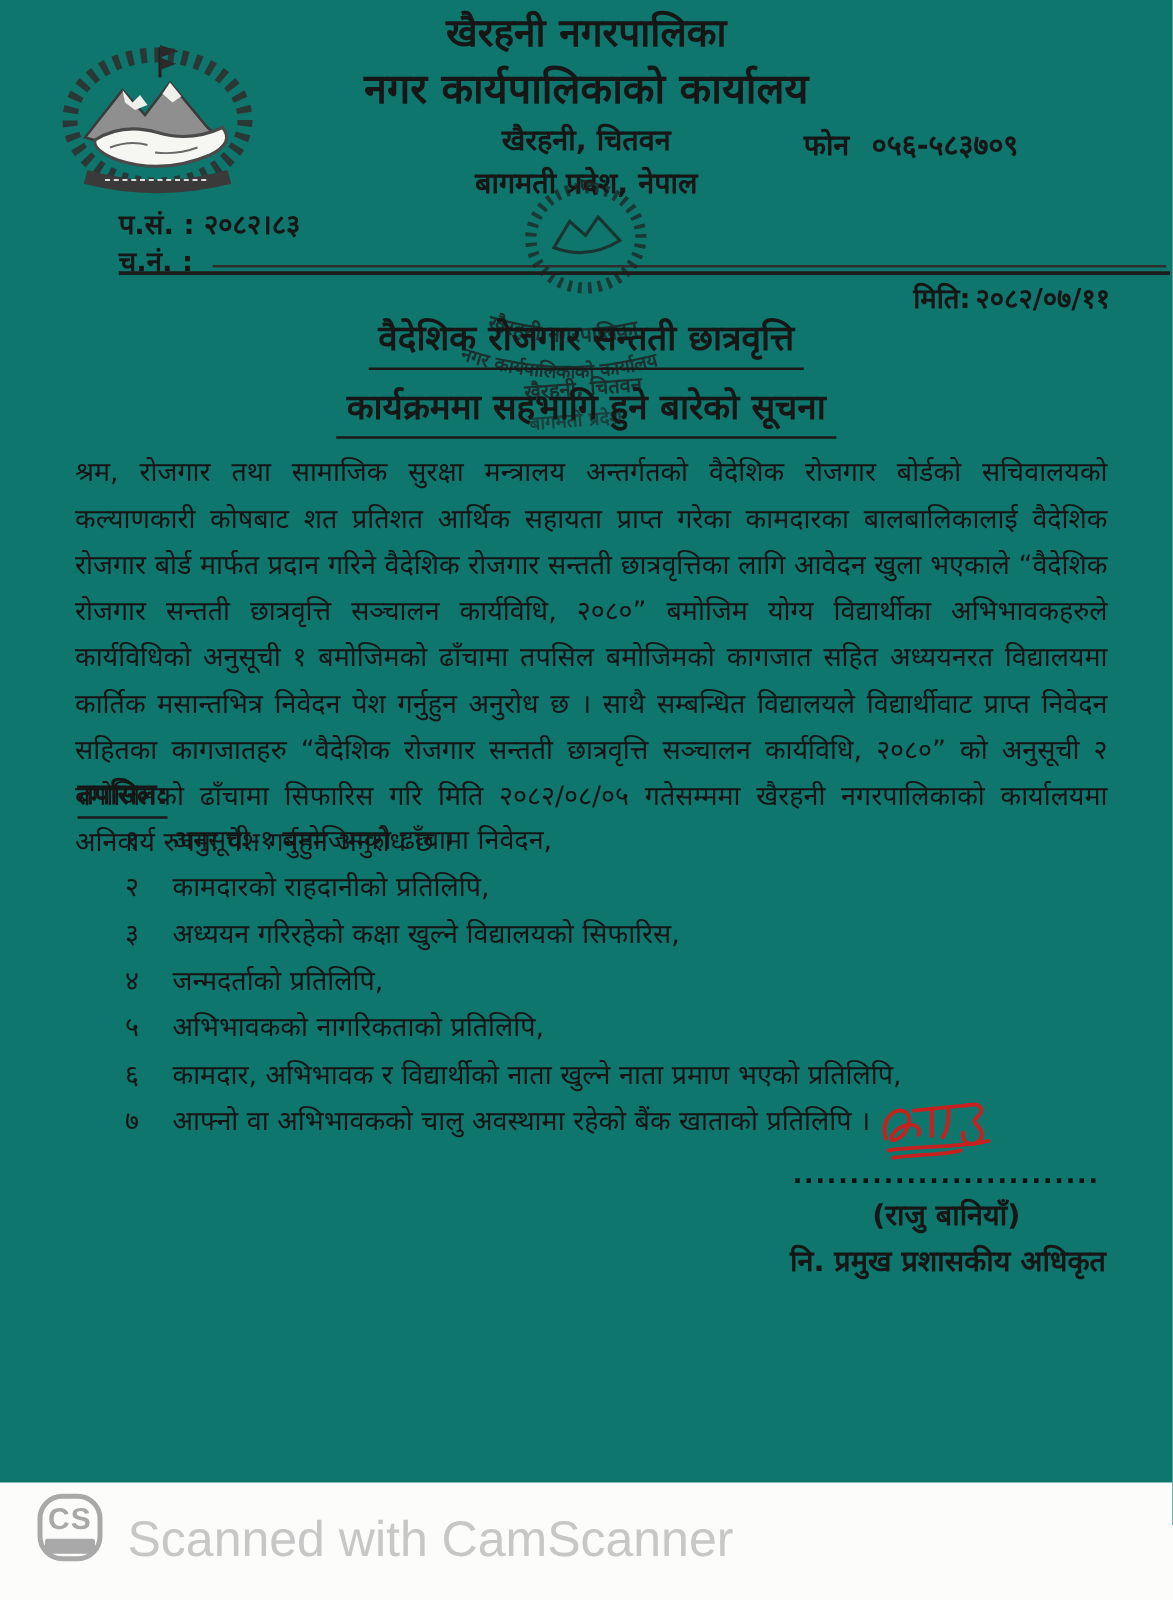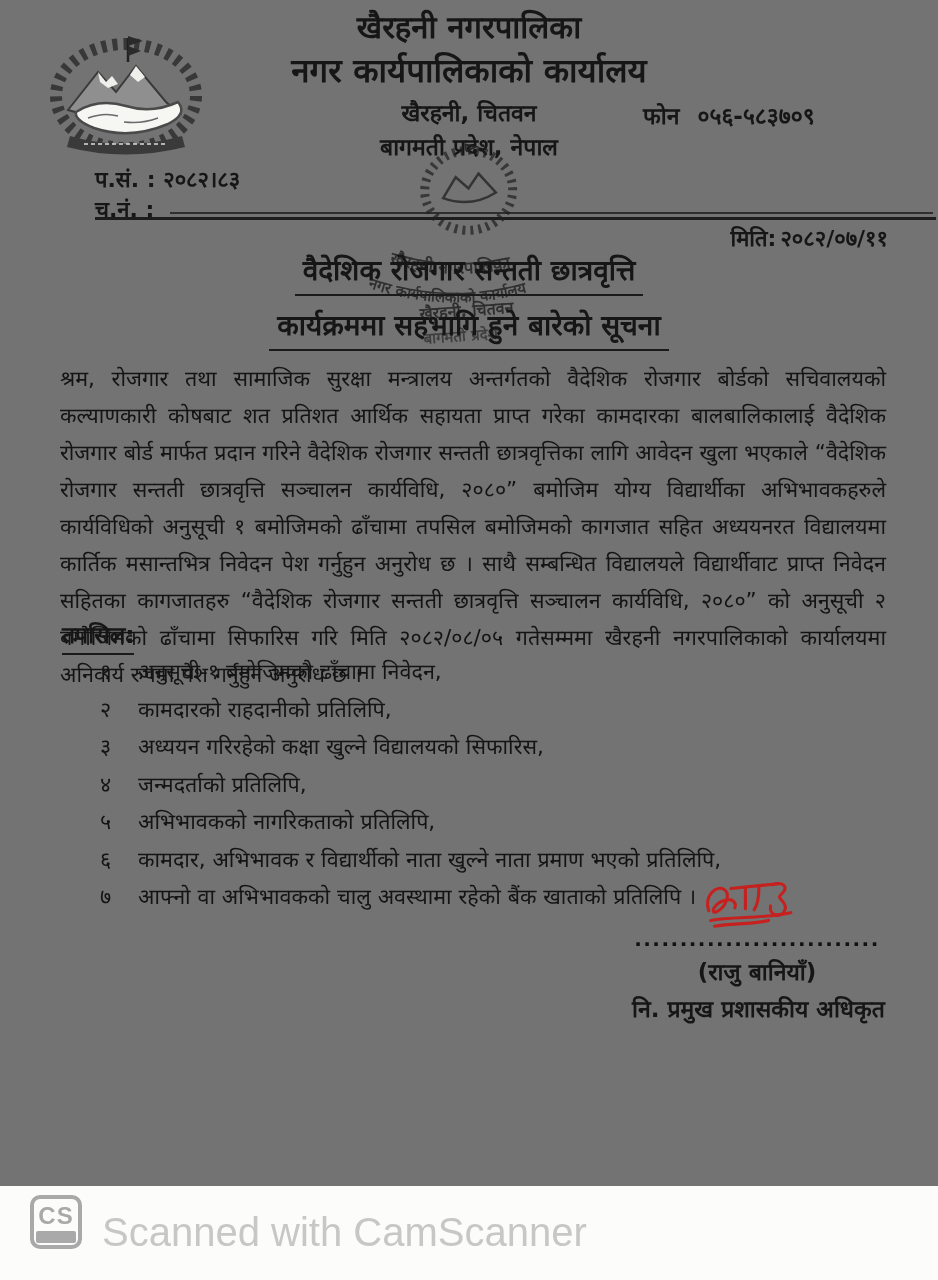--- a/index.html
+++ b/index.html
@@ -3,21 +3,21 @@
 <meta charset="utf-8">
 <style>
   html,body{margin:0;padding:0;}
   body{
     width:938px;height:1280px;
     background:#e9e9e9;
     font-family:"DejaVu Sans","Liberation Sans",sans-serif;
   }
   .page{
     position:relative;width:938px;height:1280px;
-    background:#737373;color:#161616;overflow:hidden;
+    background:#0f766e;color:#161616;overflow:hidden;
   }
   
   .logo{position:absolute;left:40px;top:30px;width:172px;height:128px;}
   .header-block{position:absolute;left:0;right:0;top:12px;text-align:center;line-height:1;}
   .h-muni{font-size:31px;font-weight:bold;}
   .h-office{font-size:33px;font-weight:bold;margin-top:11px;}
   .h-addr{font-size:23px;font-weight:bold;margin-top:15px;}
   .h-prov{font-size:23px;font-weight:bold;margin-top:11px;text-align:center;}
   .phone{position:absolute;left:643px;top:99px;font-size:23px;font-weight:bold;}
   .phone .num{margin-left:18px;}
@@ -48,21 +48,21 @@
   .sched-item{display:flex;align-items:flex-start;height:37.5px;font-size:21.5px;color:#141414;}
   .sched-num{width:38px;flex:0 0 38px;}
   
   .sig-block{position:absolute;right:56px;top:876px;width:250px;text-align:center;}
   .sig-ink{display:block;width:118px;height:56px;margin:0 auto;}
   .sig-dots{font-size:20px;font-weight:bold;letter-spacing:1.5px;line-height:14px;color:#111;}
   .sig-name{font-size:23px;font-weight:bold;margin-top:9px;}
   .sig-title{font-size:23px;font-weight:bold;margin-top:5px;white-space:nowrap;}
   
   .footer{position:absolute;left:0;right:0;top:1186px;height:94px;background:#fcfcfb;}
-  .cs-icon{position:absolute;left:30px;top:9px;width:52px;height:54px;border:4px solid #a9a9a9;border-radius:10px;box-sizing:border-box;font-family:"Liberation Sans",sans-serif;}
+  .cs-icon{position:absolute;left:30px;top:9px;width:52px;height:54px;border:4px solid #a9a9a9;border-radius:20px;box-sizing:border-box;font-family:"Liberation Sans",sans-serif;}
   .cs-label{display:block;text-align:center;font-size:24px;font-weight:bold;color:#a9a9a9;margin-top:3px;letter-spacing:1px;}
   .cs-base{position:absolute;left:2px;right:2px;bottom:2px;height:12px;background:#a9a9a9;border-radius:2px;}
   .footer-text{position:absolute;left:102px;top:24px;font-size:40px;color:#c7c7c7;font-family:"Liberation Sans",sans-serif;}
 </style>
 </head>
 <body>
 
 <div class="page">
 
   <svg class="logo" viewBox="0 0 172 128">

